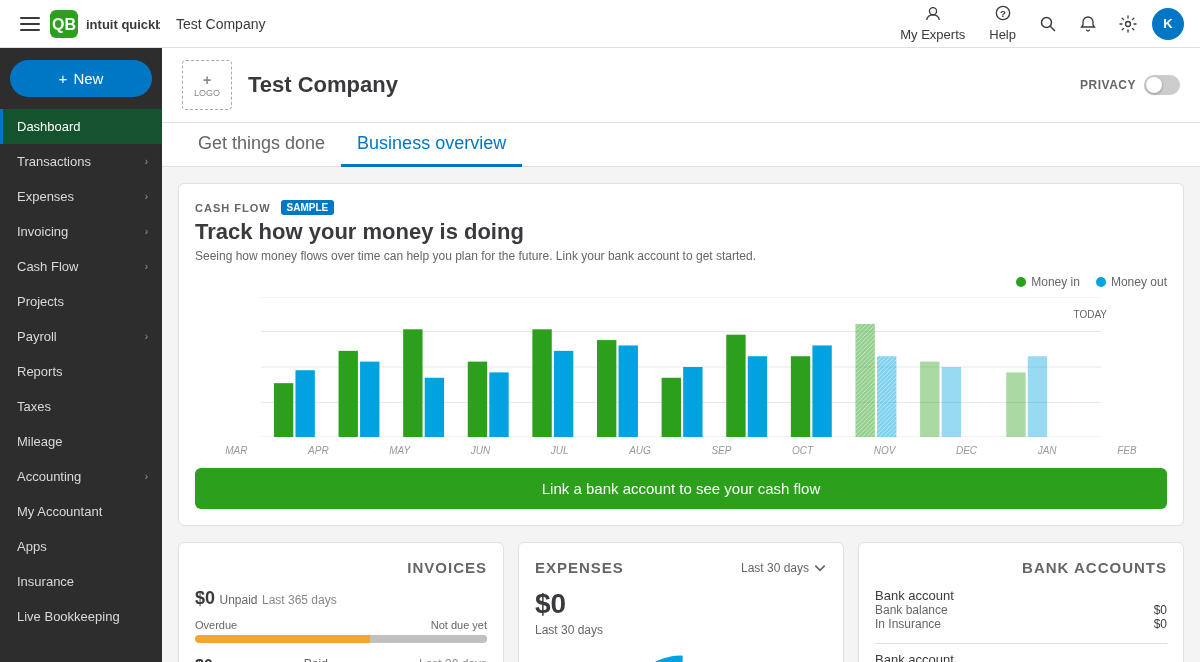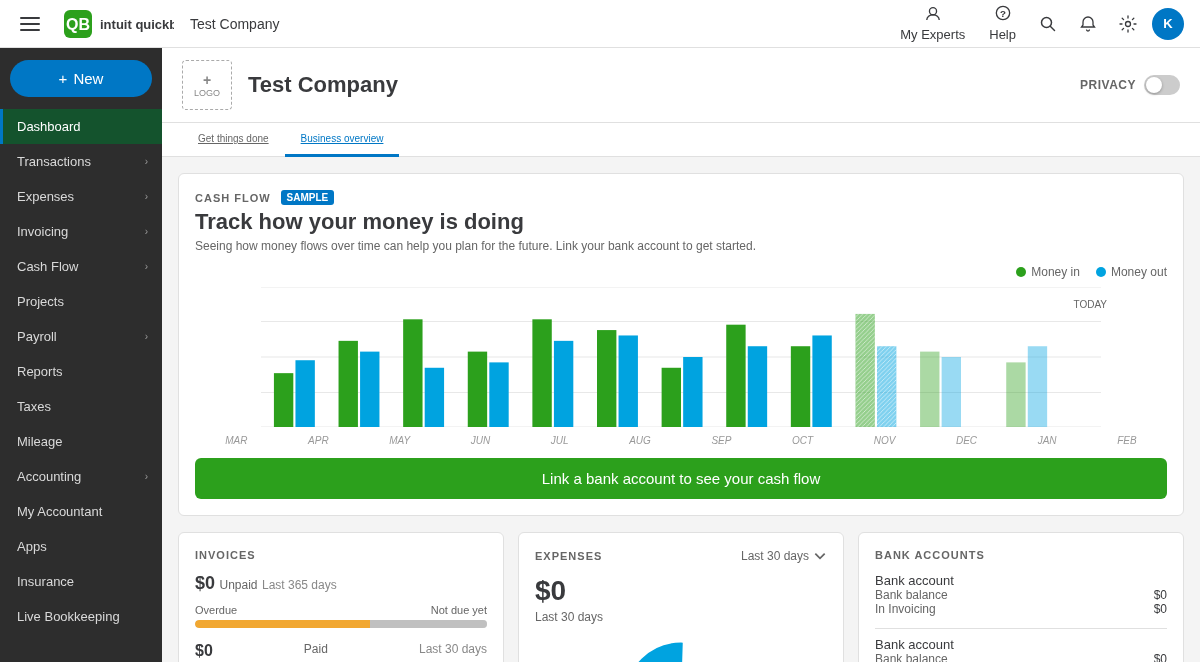--- a/index.html
+++ b/index.html
@@ -3,21 +3,21 @@
   <meta charset="utf-8">
   <style>
     * { box-sizing: border-box; margin: 0; padding: 0; }
     body { font-family: 'Helvetica Neue', Arial, sans-serif; background: #f4f4f4; display: flex; flex-direction: column; height: 662px; overflow: hidden; }
 
     
     .top-nav {
       display: flex; align-items: center; background: #fff; height: 48px;
       border-bottom: 1px solid #e0e0e0; padding: 0 16px; gap: 16px; flex-shrink: 0;
     }
-    .nav-logo { display: flex; align-items: center; gap: 20px; }
+    .nav-logo { display: flex; align-items: center; gap: 6px; }
     .qb-logo { width: 110px; height: 28px; }
     .hamburger-btn { cursor: pointer; display: flex; flex-direction: column; gap: 4px; padding: 4px; }
     .hamburger-btn span { display: block; width: 20px; height: 2px; background: #393a3d; border-radius: 1px; }
     .company-name { font-size: 14px; color: #393a3d; font-weight: 400; }
     .nav-actions { margin-left: auto; display: flex; align-items: center; gap: 8px; }
     .nav-action-item { display: flex; align-items: center; gap: 6px; cursor: pointer; padding: 4px 8px; border-radius: 4px; font-size: 13px; color: #393a3d; flex-direction: column; }
     .nav-icon-circle { width: 32px; height: 32px; border-radius: 50%; display: flex; align-items: center; justify-content: center; cursor: pointer; }
     .nav-icon-circle svg { width: 18px; height: 18px; }
     .user-avatar { width: 32px; height: 32px; border-radius: 50%; background: #0077c5; color: #fff; display: flex; align-items: center; justify-content: center; font-size: 13px; font-weight: 600; cursor: pointer; }
 
@@ -42,21 +42,21 @@
     .company-logo-box .logo-label { font-size: 9px; }
     .page-company-name { font-size: 22px; color: #393a3d; font-weight: 600; }
     .privacy-toggle { margin-left: auto; display: flex; align-items: center; gap: 8px; }
     .privacy-label { font-size: 12px; color: #666; font-weight: 600; letter-spacing: 0.5px; }
     .toggle-switch { width: 36px; height: 20px; background: #ccc; border-radius: 10px; position: relative; cursor: pointer; }
     .toggle-switch.off .toggle-knob { left: 2px; }
     .toggle-knob { width: 16px; height: 16px; background: #fff; border-radius: 50%; position: absolute; top: 2px; left: 18px; box-shadow: 0 1px 3px rgba(0,0,0,0.3); transition: left 0.2s; }
 
     
     .page-tabs { background: #fff; padding: 0 20px; display: flex; border-bottom: 1px solid #e0e0e0; }
-    .page-tab { padding: 10px 16px; font-size: 10px; color: #666; cursor: pointer; border-bottom: 3px solid transparent; margin-bottom: -1px; text-decoration: underline; }
+    .page-tab { padding: 10px 16px; font-size: 18px; color: #666; cursor: pointer; border-bottom: 3px solid transparent; margin-bottom: -1px; }
     .page-tab.active { color: #0077c5; border-bottom-color: #0077c5; font-weight: 500; }
 
     
     .dashboard-content { padding: 16px; }
 
     
     .cash-flow-card { background: #fff; border: 1px solid #e0e0e0; border-radius: 6px; padding: 16px; margin-bottom: 16px; }
     .cash-flow-header { display: flex; align-items: center; gap: 10px; margin-bottom: 4px; }
     .cash-flow-title { font-size: 11px; font-weight: 700; letter-spacing: 1px; color: #666; text-transform: uppercase; }
     .sample-badge { background: #0077c5; color: #fff; font-size: 10px; font-weight: 700; padding: 2px 6px; border-radius: 3px; text-transform: uppercase; }
@@ -71,21 +71,21 @@
     
     .chart-container { position: relative; height: 140px; margin-bottom: 8px; }
     .chart-svg { width: 100%; height: 100%; }
     .chart-months { display: flex; justify-content: space-around; font-size: 10px; color: #999; text-transform: uppercase; padding: 0 0 4px 0; font-style: italic; }
 
     .link-bank-btn { width: 100%; padding: 12px; background: #2ca01c; color: #fff; border: none; border-radius: 6px; font-size: 15px; font-weight: 500; cursor: pointer; margin-top: 8px; }
 
     
     .bottom-cards { display: flex; gap: 14px; }
     .card { background: #fff; border: 1px solid #e0e0e0; border-radius: 6px; padding: 16px; flex: 1; }
-    .card-title { font-size: 11px; font-weight: 700; letter-spacing: 1px; color: #666; text-transform: uppercase; margin-bottom: 12px; }
+    .card-title { font-size: 15px; font-weight: 700; letter-spacing: 1px; color: #666; text-transform: uppercase; margin-bottom: 12px; text-align: right; }
     .invoice-amount { font-size: 18px; font-weight: 600; color: #393a3d; }
     .invoice-label { font-size: 12px; color: #666; display: inline; }
     .invoice-days { font-size: 12px; color: #888; }
     .overdue-row { display: flex; justify-content: space-between; font-size: 11px; color: #666; margin-top: 10px; margin-bottom: 4px; }
     .progress-bar { height: 8px; background: #e0e0e0; border-radius: 4px; overflow: hidden; display: flex; }
     .progress-fill-orange { height: 100%; background: #f1a731; border-radius: 4px 0 0 4px; }
     .progress-fill-gray { height: 100%; background: #c0c0c0; }
     .paid-row { display: flex; justify-content: space-between; font-size: 11px; color: #666; margin-top: 12px; margin-bottom: 4px; }
 
     .expense-amount { font-size: 28px; font-weight: 700; color: #393a3d; }
@@ -389,21 +389,21 @@
 
         <div class="card">
           <div class="card-title">BANK ACCOUNTS</div>
           <div class="bank-account-item">
             <div class="bank-account-name">Bank account</div>
             <div class="bank-balance-row">
               <span>Bank balance</span>
               <span class="bank-balance-amount">$0</span>
             </div>
             <div class="bank-balance-row">
-              <span>In Invoicing</span>
+              <span>In Insurance</span>
               <span class="bank-balance-amount">$0</span>
             </div>
           </div>
           <div style="border-top:1px solid #e0e0e0; margin: 8px 0;"></div>
           <div class="bank-account-item">
             <div class="bank-account-name">Bank account</div>
             <div class="bank-balance-row">
               <span>Bank balance</span>
               <span class="bank-balance-amount">$0</span>
             </div>

